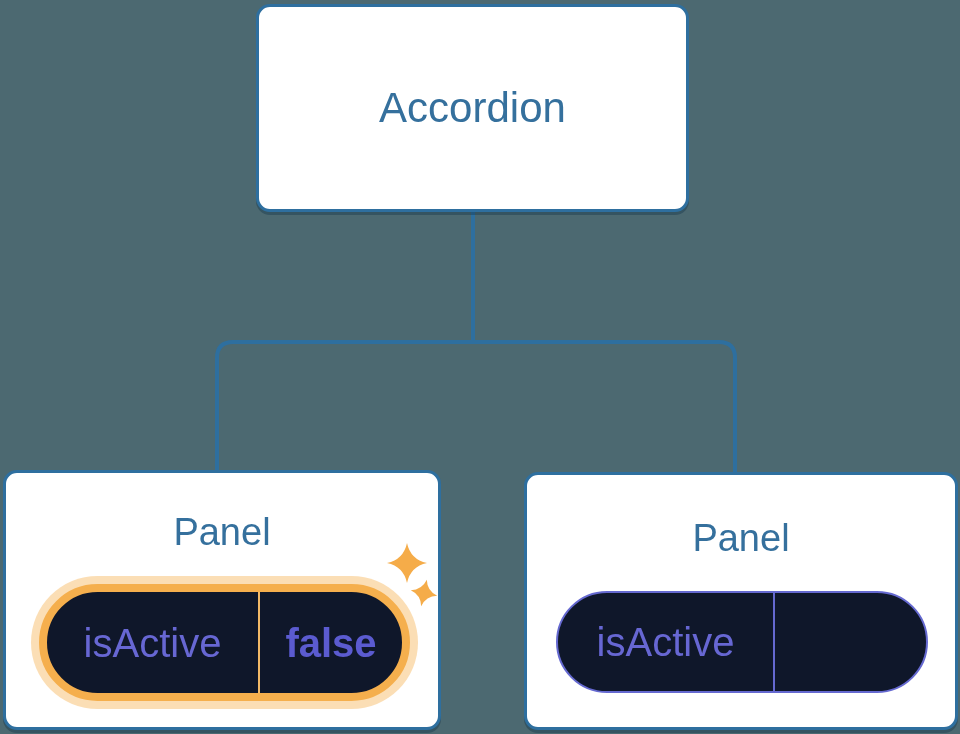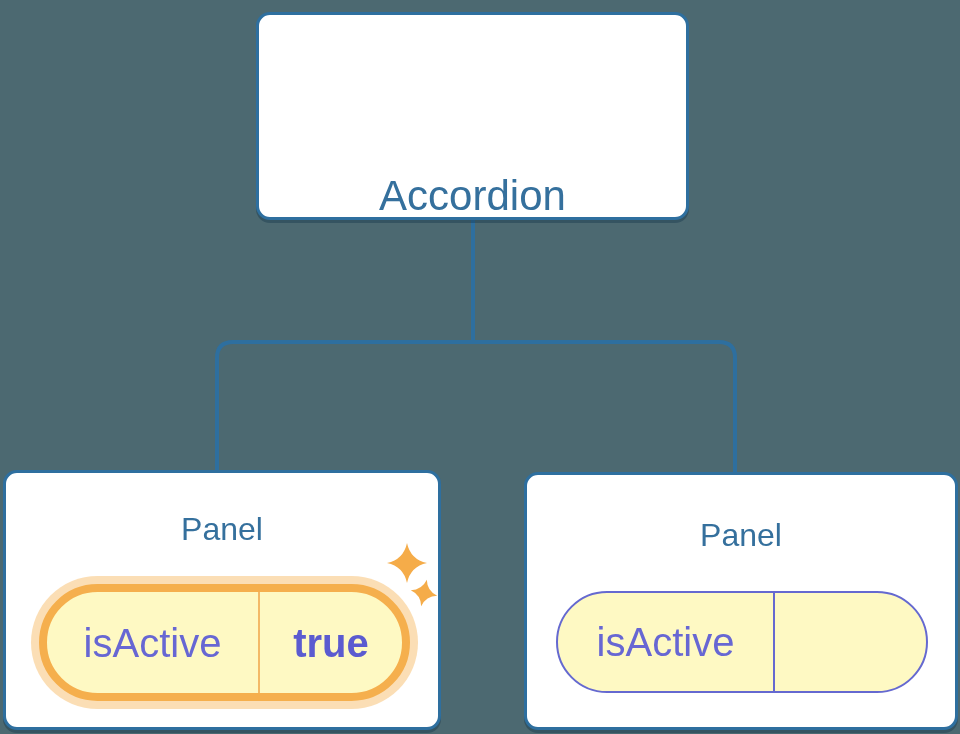--- a/index.html
+++ b/index.html
@@ -16,38 +16,38 @@
   .node{
     position:absolute;
     background:#ffffff;
     border:3px solid #2E6F9F;
     border-radius:14px;
     box-sizing:border-box;
     box-shadow:0 3px 0 rgba(21,53,74,0.40);
     z-index:2;
   }
   .root-node{
-    left:256px;top:12px;width:433px;height:208px;
-    display:flex;align-items:flex-end;justify-content:center;
+    left:256px;top:4px;width:433px;height:208px;
+    display:flex;align-items:center;justify-content:center;
   }
   .root-label{
     color:#35709D;font-size:42px;line-height:1;
   }
   .panel-node-left{left:3px;top:470px;width:438px;height:260px;}
   .panel-node-right{left:524px;top:472px;width:434px;height:258px;}
   .panel-title{
     position:absolute;left:0;width:100%;
     text-align:center;color:#35709D;
-    font-size:32px;line-height:1;
+    font-size:38px;line-height:1;
   }
   .panel-node-left .panel-title{top:40px;}
   .panel-node-right .panel-title{top:44px;}
   .state-pill{
     position:absolute;display:flex;align-items:stretch;
-    box-sizing:border-box;background:#fef9c3;
+    box-sizing:border-box;background:#0f172a;
   }
   .pill-active{
     left:33px;top:111px;width:371px;height:117px;
     border:8px solid #F5AF4D;border-radius:70px;
     box-shadow:0 0 0 8px rgba(245,176,78,0.42);
   }
   .pill-inactive{
     left:29px;top:116px;width:372px;height:102px;
     border:2.5px solid #6569D0;border-radius:52px;
   }
@@ -73,21 +73,21 @@
   </svg>
 
   <div class="node root-node">
     <span class="root-label">Accordion</span>
   </div>
 
   <div class="node panel-node-left">
     <div class="panel-title">Panel</div>
     <div class="state-pill pill-active">
       <div class="pill-cell cell-key">isActive</div>
-      <div class="pill-cell cell-value value-bold">true</div>
+      <div class="pill-cell cell-value value-bold">false</div>
     </div>
   </div>
 
   <div class="node panel-node-right">
     <div class="panel-title">Panel</div>
     <div class="state-pill pill-inactive">
       <div class="pill-cell cell-key">isActive</div>
     </div>
   </div>
 

